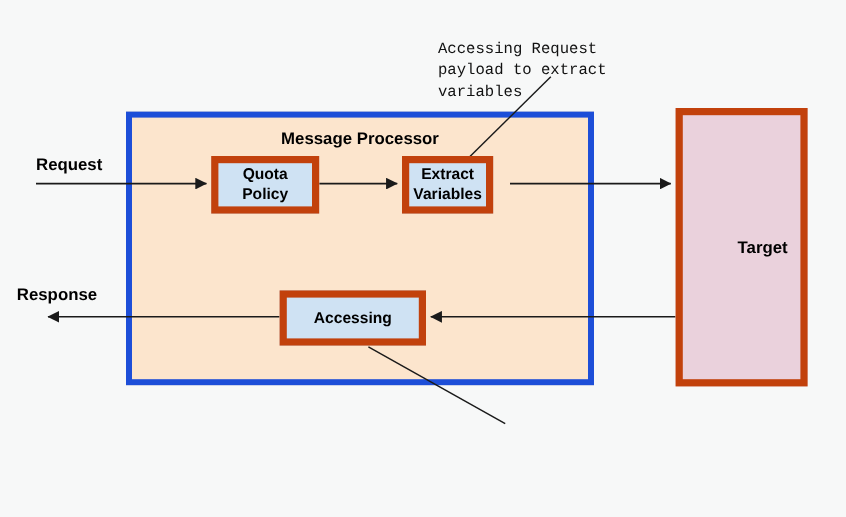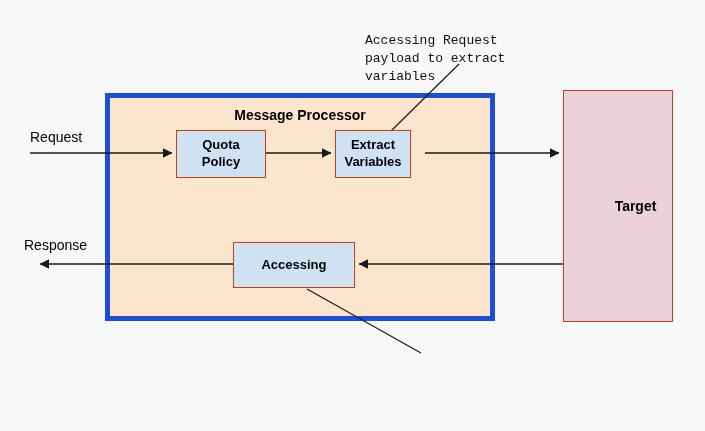--- a/index.html
+++ b/index.html
@@ -31,21 +31,21 @@
   .container-title {
     position: absolute;
     left: 0; top: 9px;
     width: 100%;
     text-align: center;
     font-weight: bold;
     font-size: 14px;
   }
   .node {
     position: absolute;
-    border: 1px solid #c2410c;
+    border: 6px solid #c2410c;
     background: #cfe2f3;
     display: flex;
     align-items: center;
     justify-content: center;
     text-align: center;
     font-weight: bold;
     font-size: 13px;
     line-height: 1.3;
     padding: 2px 6px;
   }
@@ -54,25 +54,25 @@
   .node-jsontoxml{ left: 233px; top: 242px; width: 122px; height: 46px; }
   .node-target {
     left: 563px; top: 90px;
     width: 110px; height: 232px;
     background: #ead1dc;
     font-size: 14px;
     padding-left: 41px;
   }
   .flow-label {
     position: absolute;
-    font-weight: normal;
+    font-weight: bold;
     font-size: 14px;
   }
   .label-request  { left: 30px; top: 129px; }
-  .label-response { left: 14px; top: 237px; margin-left: 10px; }
+  .label-response { left: 14px; top: 237px; }
   .annotation {
     position: absolute;
     font-size: 13px;
     line-height: 1.4;
     color: #111;
     font-family: Liberation Mono, monospace;
   }
   .annotation-top    { left: 365px; top: 32px;  width: 180px; }
   .annotation-bottom { left: 362px; top: 356px; width: 162px; }
 </style>

